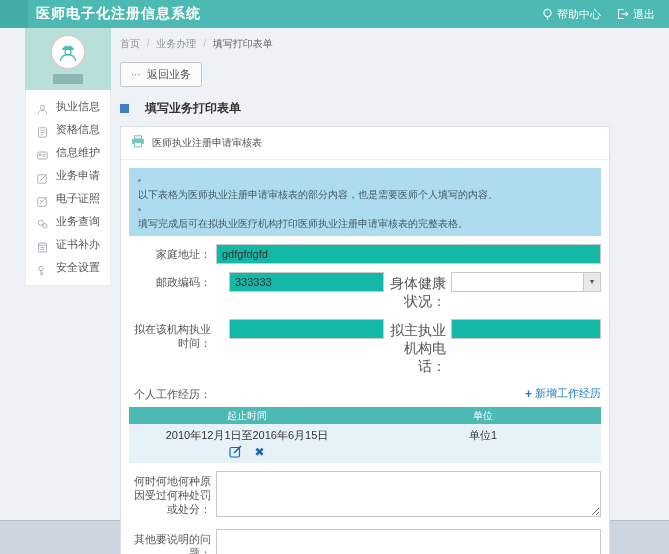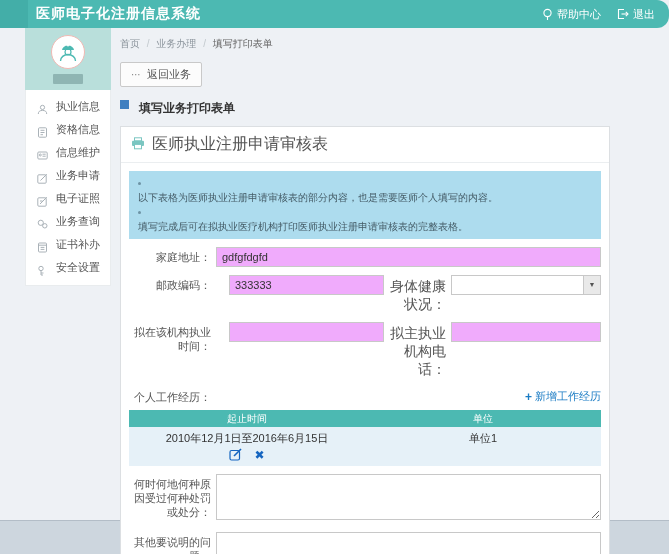--- a/index.html
+++ b/index.html
@@ -1,20 +1,20 @@
 <!DOCTYPE html>
 <html><head>
 <meta charset="utf-8">
 <style>
   * { margin:0; padding:0; box-sizing:border-box; }
   html,body { font-family:"Liberation Sans","DejaVu Sans",sans-serif; }
   #app { width:669px; height:554px; background:#eef1f5; overflow:hidden; position:relative; }
 
   
-  .header { height:28px; background:#4cb9b2; display:flex; align-items:center; position:relative;border-radius:12px; }
+  .header { height:28px; background:#4cb9b2; display:flex; align-items:center; position:relative; }
   .logo-block { width:28px; height:28px; background:#43aea8; flex:0 0 28px; }
   .app-title { color:#fff; font-size:14px; font-weight:bold; margin-left:8px; letter-spacing:1px; }
   .header-right { position:absolute; right:14px; top:0; height:28px; display:flex; align-items:center; gap:16px; }
   .header-link { display:flex; align-items:center; gap:4px; color:#fff; font-size:11px; cursor:pointer; }
   .header-link svg { display:block; }
 
   
   .content { height:492px; position:relative; }
   .sidebar { position:absolute; left:25px; top:0; width:86px; }
   .avatar-block { height:62px; background:#b9dfdb; display:flex; flex-direction:column; align-items:center; justify-content:center; gap:5px; }
@@ -31,37 +31,37 @@
   .breadcrumb { padding-top:9px; font-size:10px; color:#9aa2ab; }
   .crumb { color:#8b949c; cursor:pointer; }
   .crumb.current { color:#666; cursor:default; }
   .crumb-sep { color:#c3c9ce; margin:0 4px; }
 
   
   .back-btn { margin-top:11px; display:inline-flex; align-items:center; gap:5px; background:#fcfcfc; border:1px solid #c9c9c9; border-radius:2px; padding:4px 10px; font-size:11px; color:#555; cursor:pointer; }
   .back-btn .dots { font-size:10px; color:#888; letter-spacing:1px; line-height:6px; }
 
   
-  .section-title { margin-top:13px; font-size:12px; font-weight:bold; color:#333; display:flex; align-items:flex-start; gap:10px; }
+  .section-title { margin-top:13px; font-size:12px; font-weight:bold; color:#333; display:flex; align-items:center; gap:16px; }
   .blue-square { width:9px; height:9px; background:#3f7fc0; }
 
   
   .card { margin-top:9px; background:#fff; border:1px solid #dcdfe2; }
   .card-header { padding:7px 10px; border-bottom:1px solid #ebeef0; display:flex; align-items:center; gap:7px; }
-  .card-title { font-size:16px; color:#555;font-family:Liberation Serif, serif; }
+  .card-title { font-size:10px; color:#555;font-family:Liberation Serif, serif; }
   .card-body { padding:8px; }
 
   .notice { background:#addcee; padding:5px 9px; font-size:10px; color:#445b66; line-height:15px; }
   .notice-line { display:flex; align-items:flex-start; gap:5px;flex-direction:column; }
   .bullet { width:3px; height:3px; border-radius:50%; background:#6d93a4; margin-top:6px; flex:0 0 3px; }
 
   .frow { display:flex; align-items:flex-start; margin-top:8px; }
   .flabel { width:82px; flex:0 0 82px; text-align:right; font-size:11px; color:#555; line-height:14px; padding-top:3px; }
   .fctrl { flex:1; margin-left:5px; }
-  .tinput { width:100%; height:20px; border:1px solid #c8c8c8; font-size:11px; color:#333; padding:0 5px; font-family:"Liberation Sans","DejaVu Sans",sans-serif; background:#f0abfc; }
+  .tinput { width:100%; height:20px; border:1px solid #c8c8c8; font-size:11px; color:#333; padding:0 5px; font-family:"Liberation Sans","DejaVu Sans",sans-serif; background:#14b8a6; }
   .half1 { flex:0 0 155px; margin-left:18px; }
   .flabel2 { flex:1; text-align:right; font-size:14px; color:#555; padding-top:3px; }
   .half2 { flex:0 0 150px; margin-left:5px; }
   .selectbox { position:relative; height:20px; border:1px solid #c8c8c8; background:#fff; cursor:pointer; }
   .selectbox .sel-value { font-size:11px; color:#333; line-height:18px; padding:0 20px 0 5px; }
   .sel-arrow { position:absolute; right:0; top:0; width:17px; height:18px; background:#e9e9e9; border-left:1px solid #c8c8c8; text-align:center; font-size:7px; color:#555; line-height:18px; }
 
   .exp-row { display:flex; align-items:center; margin-top:10px; }
   .add-link { margin-left:auto; font-size:11px; color:#1b7cc4; cursor:pointer; display:flex; align-items:center; gap:3px; }
   .add-link .plus { font-weight:bold; font-size:12px; }

